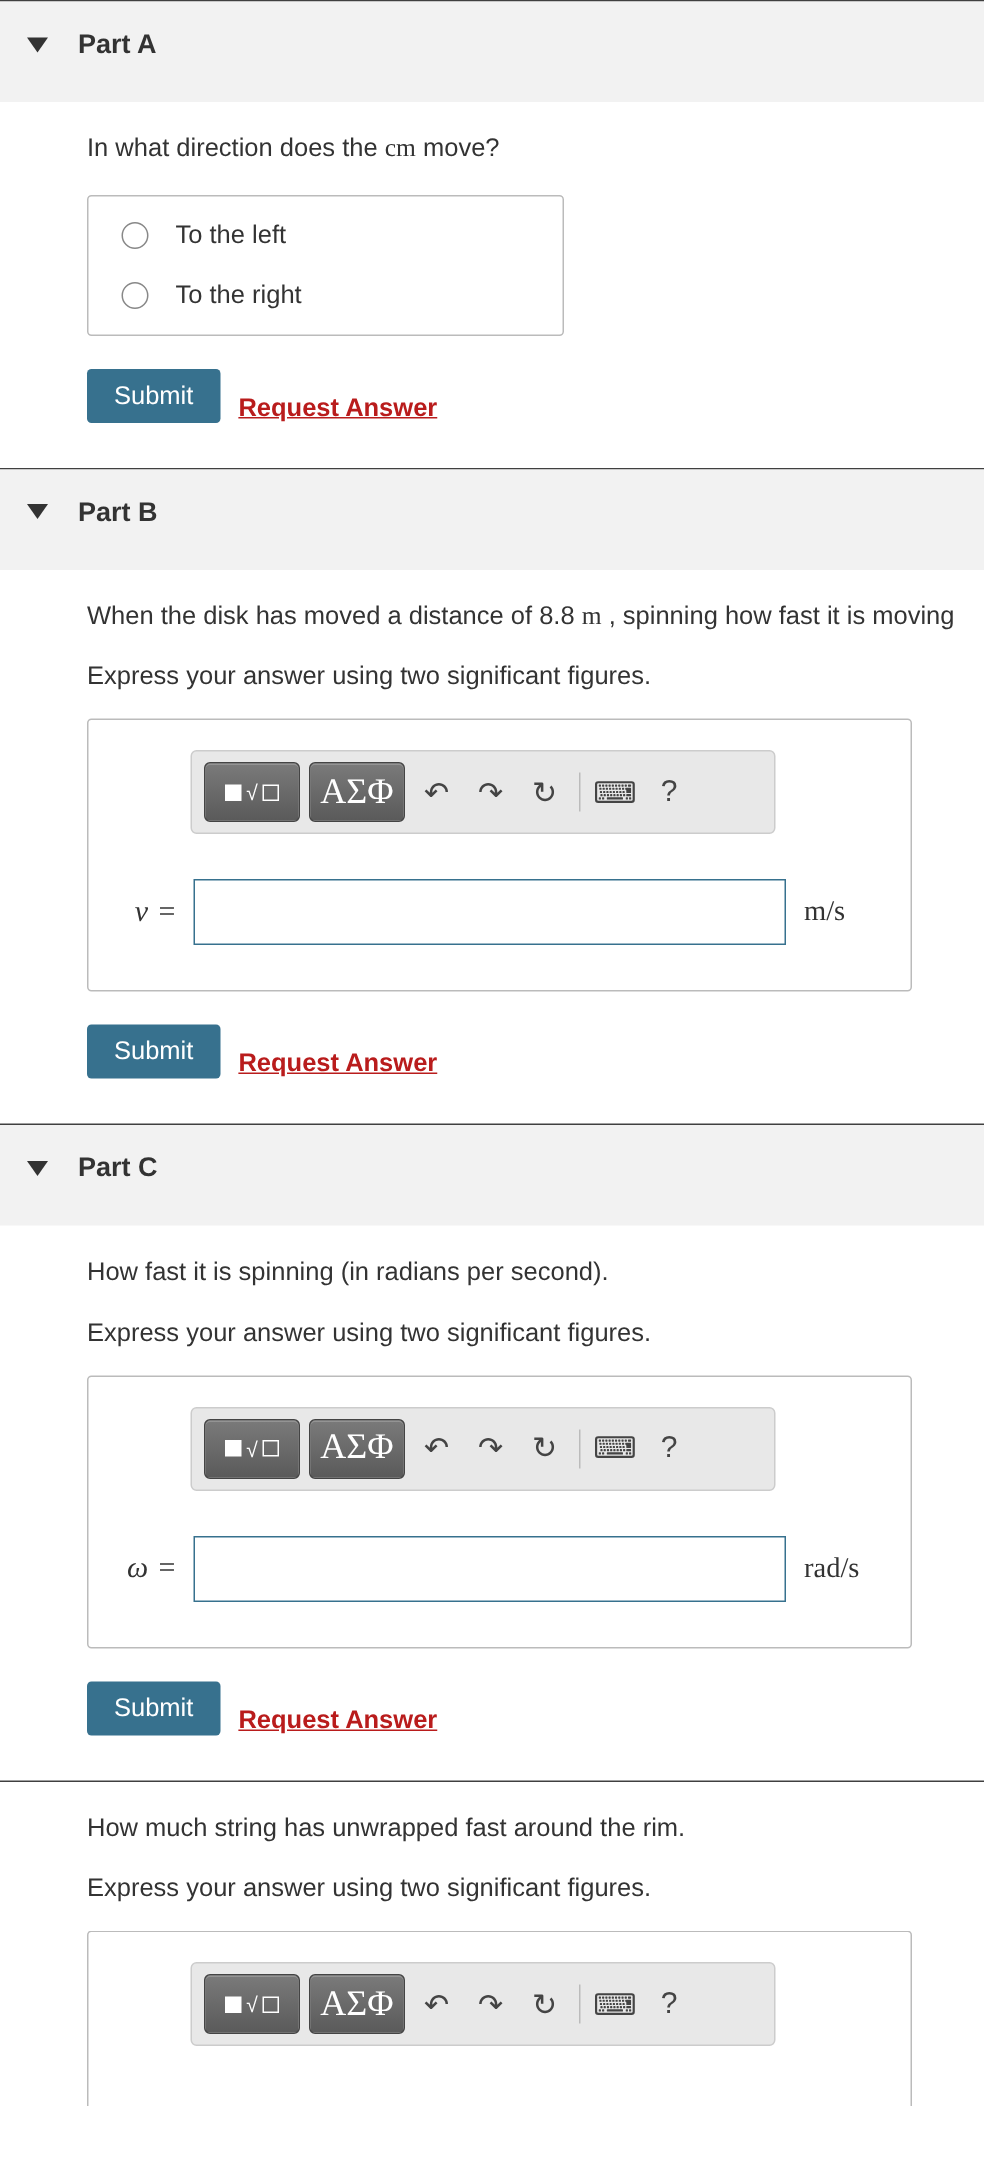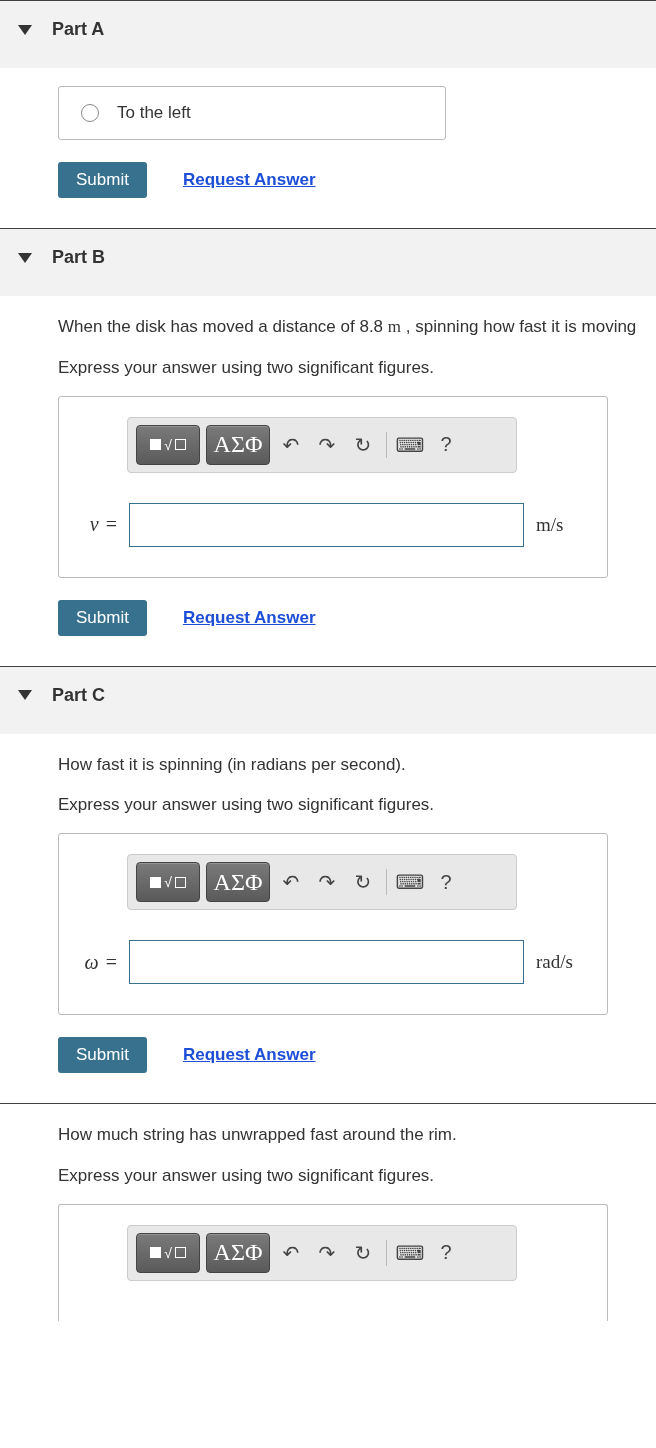--- a/index.html
+++ b/index.html
@@ -27,49 +27,49 @@
   border-right: 7px solid transparent;
   border-top: 10px solid #333;
 }
 .part-title { font-weight: 700; font-size: 18px; }
 .part-body { padding: 18px 0 30px 58px; }
 .question { margin-bottom: 18px; line-height: 1.5; }
 .instr { font-weight: 400; margin-bottom: 18px; margin-top: 12px; }
 .radio-box {
   border: 1px solid #bbb;
   border-radius: 3px;
-  width: 388px;
+  width: 318px;
   padding: 6px 0;
   margin-bottom: 22px;
 }
 .radio-row {
   display: flex;
   align-items: center;
   gap: 18px;
   padding: 10px 22px;
   cursor: pointer;
 }
 .radio-dot {
   width: 18px; height: 18px;
   border: 1.5px solid #888;
   border-radius: 50%;
   flex-shrink: 0;
 }
-.button-row { display: flex; align-items: center; gap: 36px; }
+.button-row { display: flex; align-items: flex-end; gap: 12px; }
 .submit-btn {
   background: #37718e;
   color: #fff;
   border: none;
   border-radius: 3px;
   font-size: 17px;
   padding: 8px 18px;
   cursor: pointer;
 }
 .request-link {
-  color: #1d4ed8;
+  color: #b91c1c;
   font-weight: 700;
   text-decoration: underline;
   cursor: pointer;
 }
 .answer-frame {
   border: 1px solid #bbb;
   border-radius: 3px;
   width: 550px;
   padding: 20px 18px 30px 18px;
   margin-bottom: 22px;
@@ -127,24 +127,31 @@
 </style>
 </head>
 <body>
 
 <div class="part">
   <div class="part-header">
     <div class="caret"></div>
     <div class="part-title">Part A</div>
   </div>
   <div class="part-body">
+    <div class="question">
+      <span>In what direction does the </span><span class="cm-text">cm</span><span> move?</span>
+    </div>
     <div class="radio-box">
       <div class="radio-row">
         <div class="radio-dot"></div>
         <span>To the left</span>
+      </div>
+      <div class="radio-row">
+        <div class="radio-dot"></div>
+        <span>To the right</span>
       </div>
     </div>
     <div class="button-row">
       <button class="submit-btn">Submit</button>
       <span class="request-link">Request Answer</span>
     </div>
   </div>
 </div>
 
 <div class="part">

